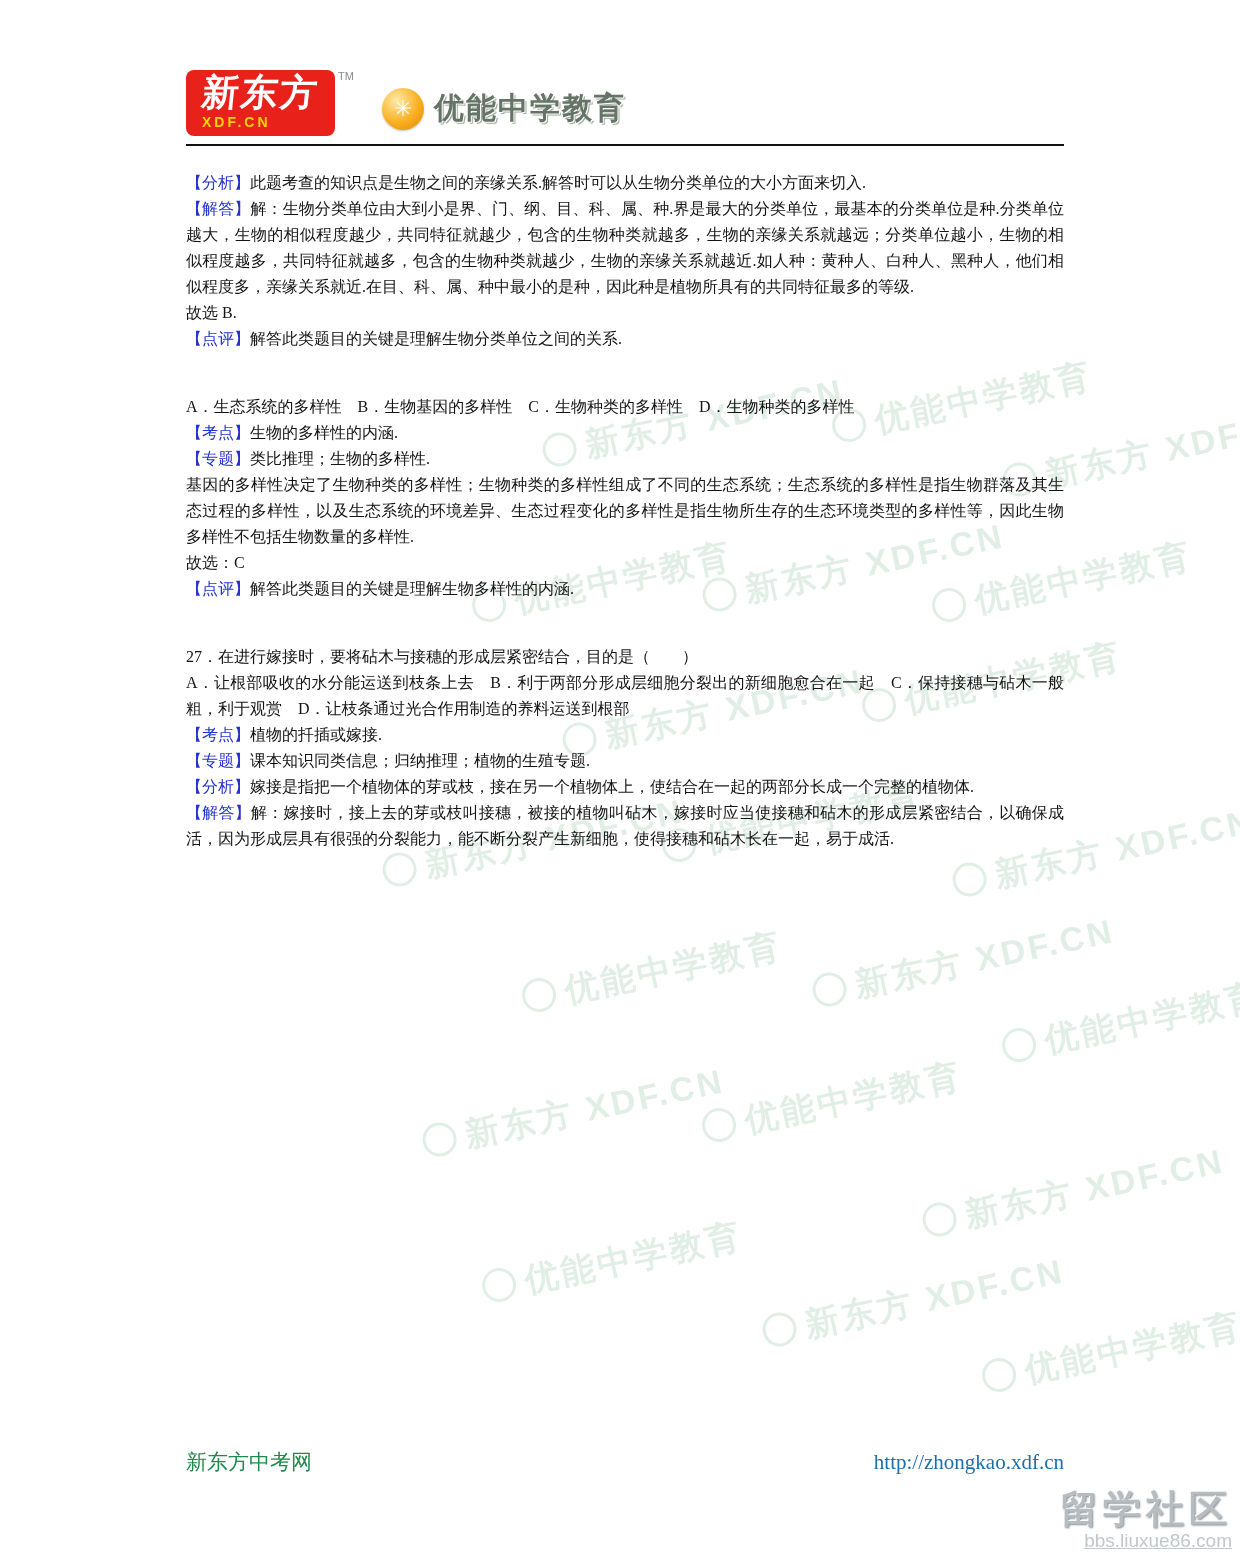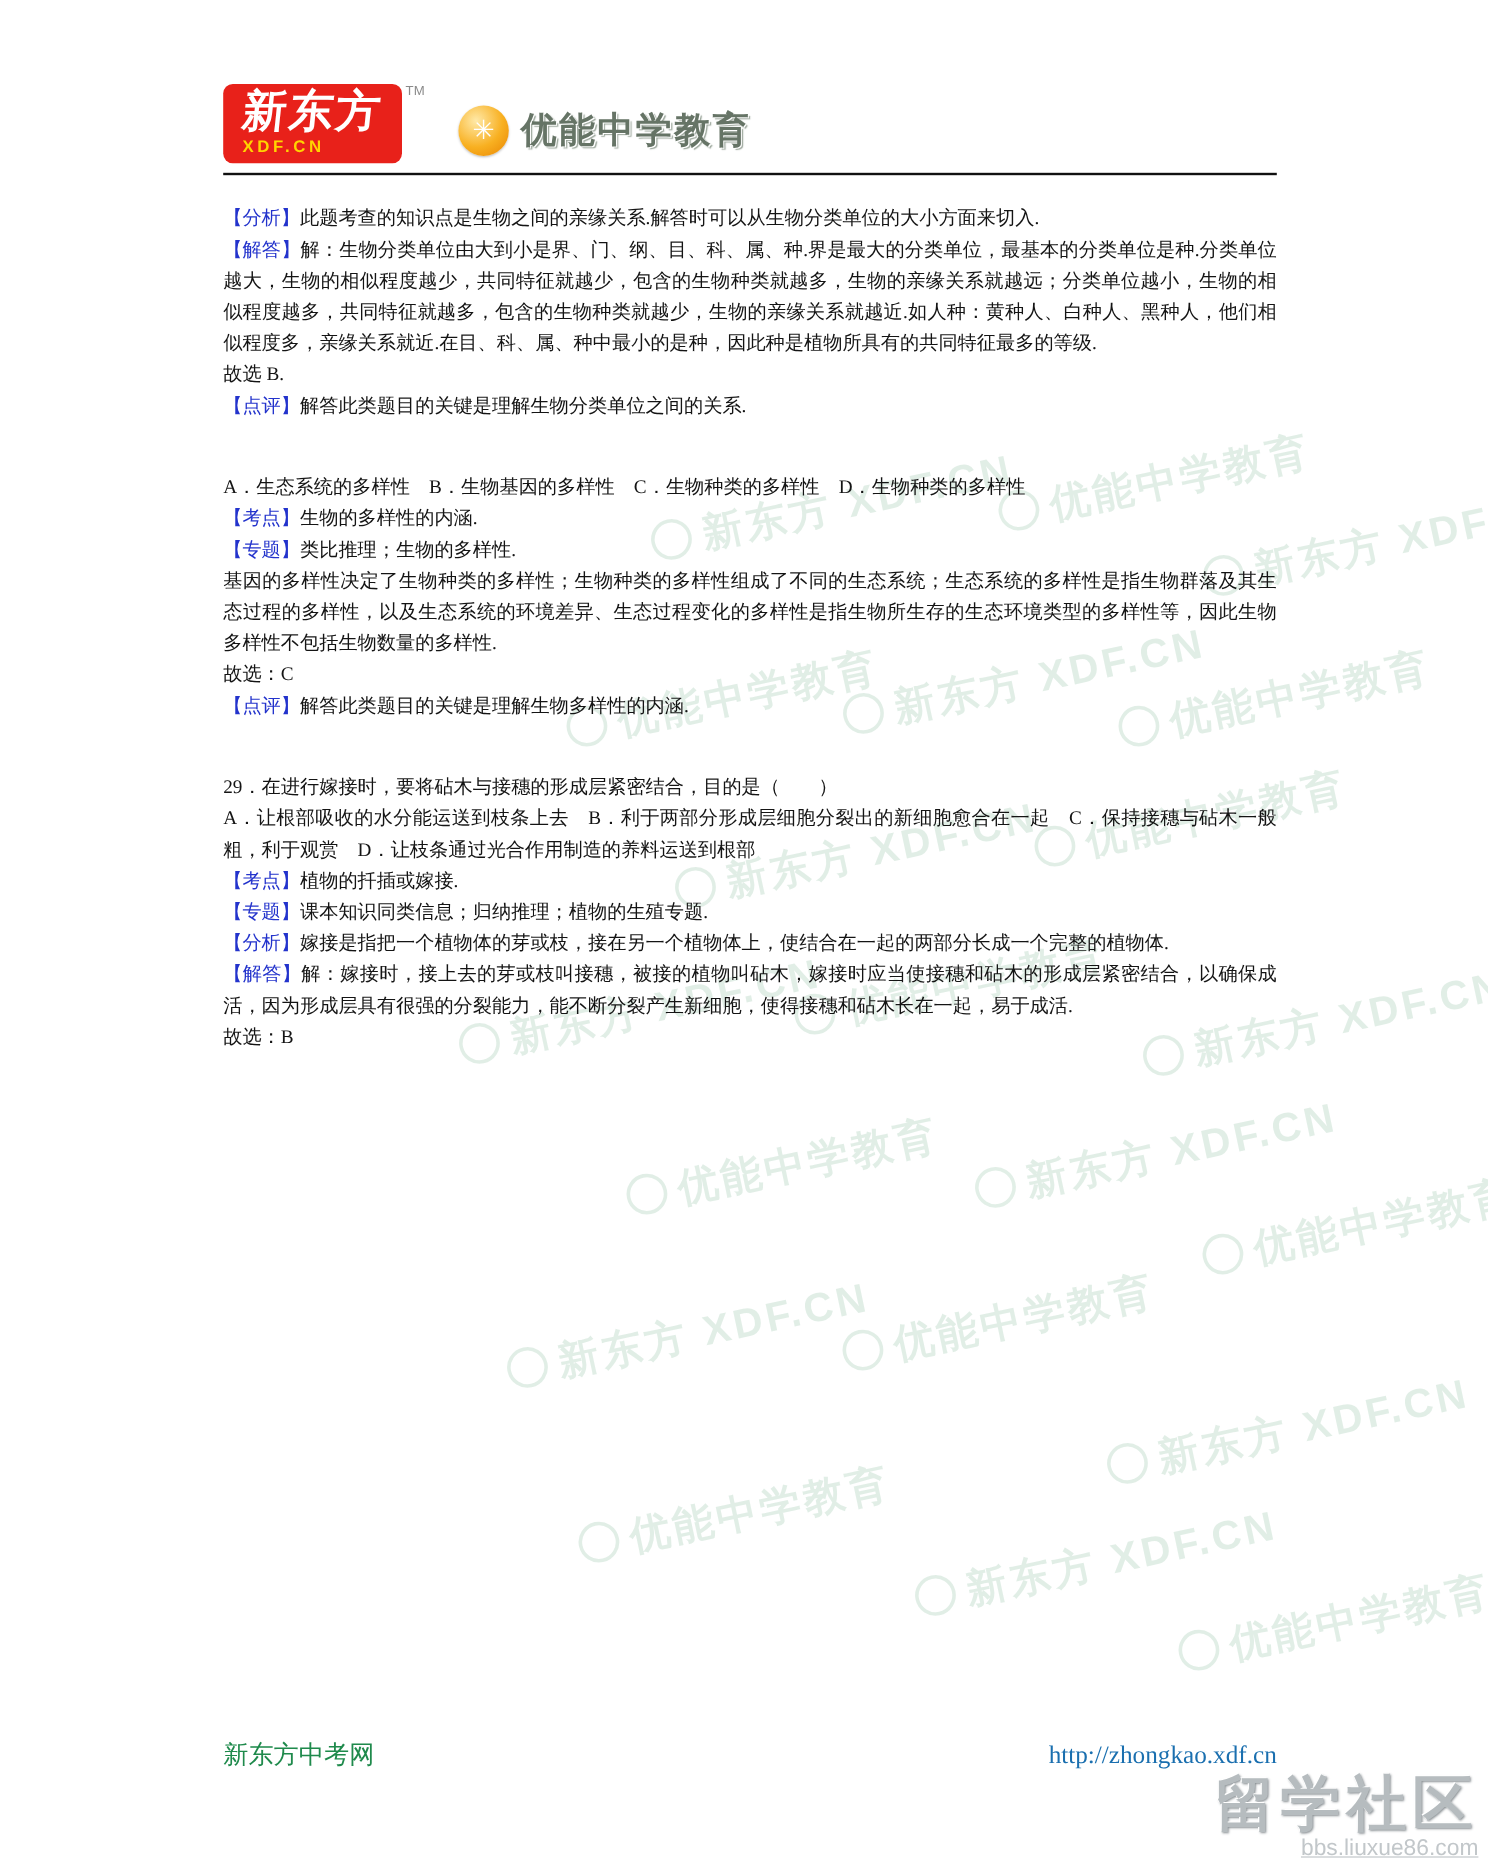--- a/index.html
+++ b/index.html
@@ -55,21 +55,21 @@
   
   .page-footer{
     position:absolute;left:186px;right:176px;top:1448px;z-index:2;
     display:flex;justify-content:space-between;align-items:baseline;font-size:21px;gap:39px;
   }
   .footer-left{color:var(--footer-green,#1f8a4c);}
   .footer-right{color:var(--link-blue,#1a6faf);text-decoration:none;font-weight:normal;}
   
   .corner-wm{position:absolute;right:8px;bottom:4px;z-index:3;text-align:right;line-height:1.1;}
   .corner-l1{
-    font-size:50px;font-weight:bold;color:#b6bcbf;letter-spacing:5px;
+    font-size:38px;font-weight:bold;color:#b6bcbf;letter-spacing:5px;
     font-family:"Liberation Sans","DejaVu Sans",sans-serif;
     text-shadow:-1px -1px 0 #ffffff,1px 1px 2px #8a9094;
   }
   .corner-l2{
     font-size:19px;color:#c2c7ca;font-family:"Liberation Sans",sans-serif;
     text-shadow:1px 1px 0 #ffffff;
     text-decoration:underline;
   }
 </style>
 </head>
@@ -120,27 +120,26 @@
     <p class="para">故选 B.</p>
     <p class="para"><span class="tag">【点评】</span>解答此类题目的关键是理解生物分类单位之间的关系.</p>
     <div class="spacer"></div>
     <p class="para">A．生态系统的多样性　B．生物基因的多样性　C．生物种类的多样性　D．生物种类的多样性</p>
     <p class="para"><span class="tag">【考点】</span>生物的多样性的内涵.</p>
     <p class="para"><span class="tag">【专题】</span>类比推理；生物的多样性.</p>
     <p class="para">基因的多样性决定了生物种类的多样性；生物种类的多样性组成了不同的生态系统；生态系统的多样性是指生物群落及其生态过程的多样性，以及生态系统的环境差异、生态过程变化的多样性是指生物所生存的生态环境类型的多样性等，因此生物多样性不包括生物数量的多样性.</p>
     <p class="para">故选：C</p>
     <p class="para"><span class="tag">【点评】</span>解答此类题目的关键是理解生物多样性的内涵.</p>
     <div class="spacer"></div>
-    <p class="para">29．在进行嫁接时，要将砧木与接穗的形成层紧密结合，目的是（　　）</p>
+    <p class="para">27．在进行嫁接时，要将砧木与接穗的形成层紧密结合，目的是（　　）</p>
     <p class="para">A．让根部吸收的水分能运送到枝条上去　B．利于两部分形成层细胞分裂出的新细胞愈合在一起　C．保持接穗与砧木一般粗，利于观赏　D．让枝条通过光合作用制造的养料运送到根部</p>
     <p class="para"><span class="tag">【考点】</span>植物的扦插或嫁接.</p>
     <p class="para"><span class="tag">【专题】</span>课本知识同类信息；归纳推理；植物的生殖专题.</p>
     <p class="para"><span class="tag">【分析】</span>嫁接是指把一个植物体的芽或枝，接在另一个植物体上，使结合在一起的两部分长成一个完整的植物体.</p>
     <p class="para"><span class="tag">【解答】</span>解：嫁接时，接上去的芽或枝叫接穗，被接的植物叫砧木，嫁接时应当使接穗和砧木的形成层紧密结合，以确保成活，因为形成层具有很强的分裂能力，能不断分裂产生新细胞，使得接穗和砧木长在一起，易于成活.</p>
-    <p class="para">故选：B</p>
   </main>
 
 <footer class="page-footer">
   <span class="footer-left">新东方中考网</span>
   <a href="#" class="footer-right">http://zhongkao.xdf.cn</a>
 </footer>
 
 <div class="corner-wm">
   <div class="corner-l1">留学社区</div>
   <div class="corner-l2">bbs.liuxue86.com</div>

